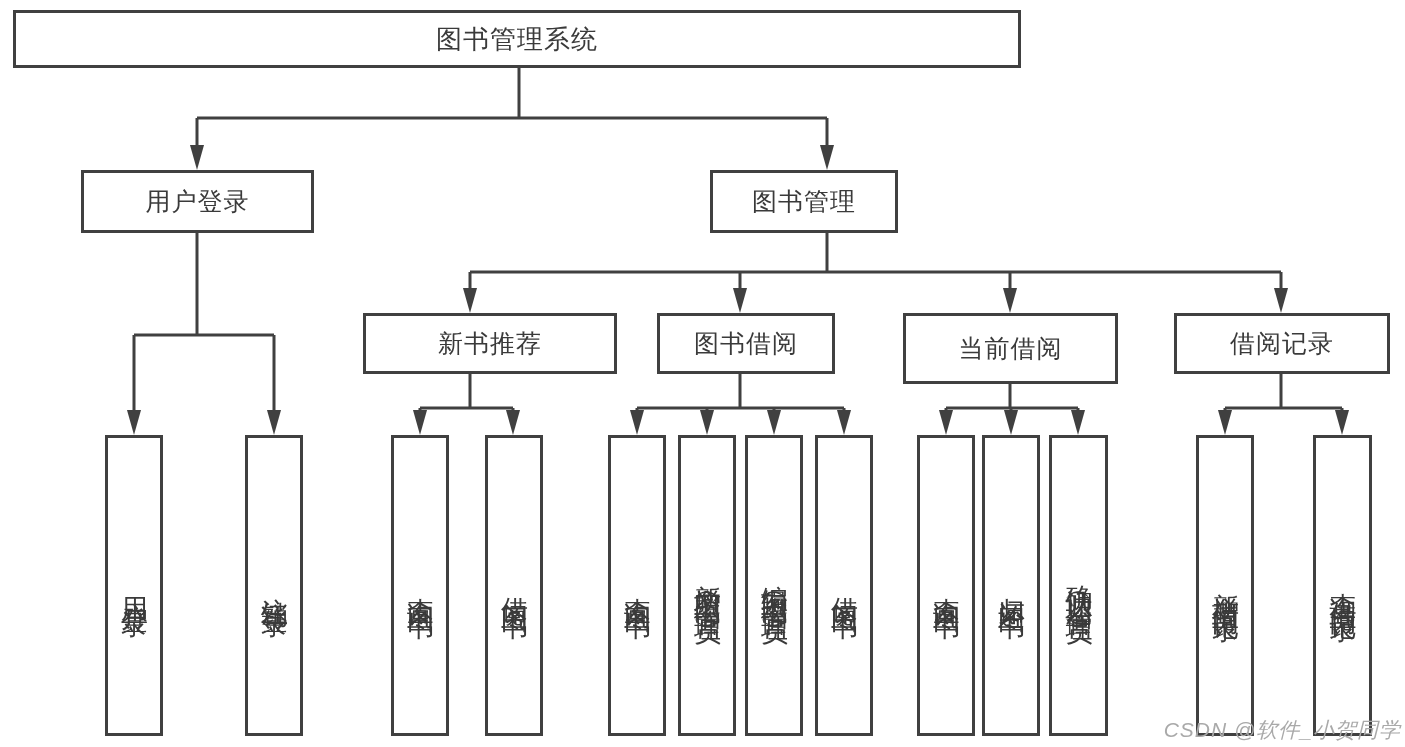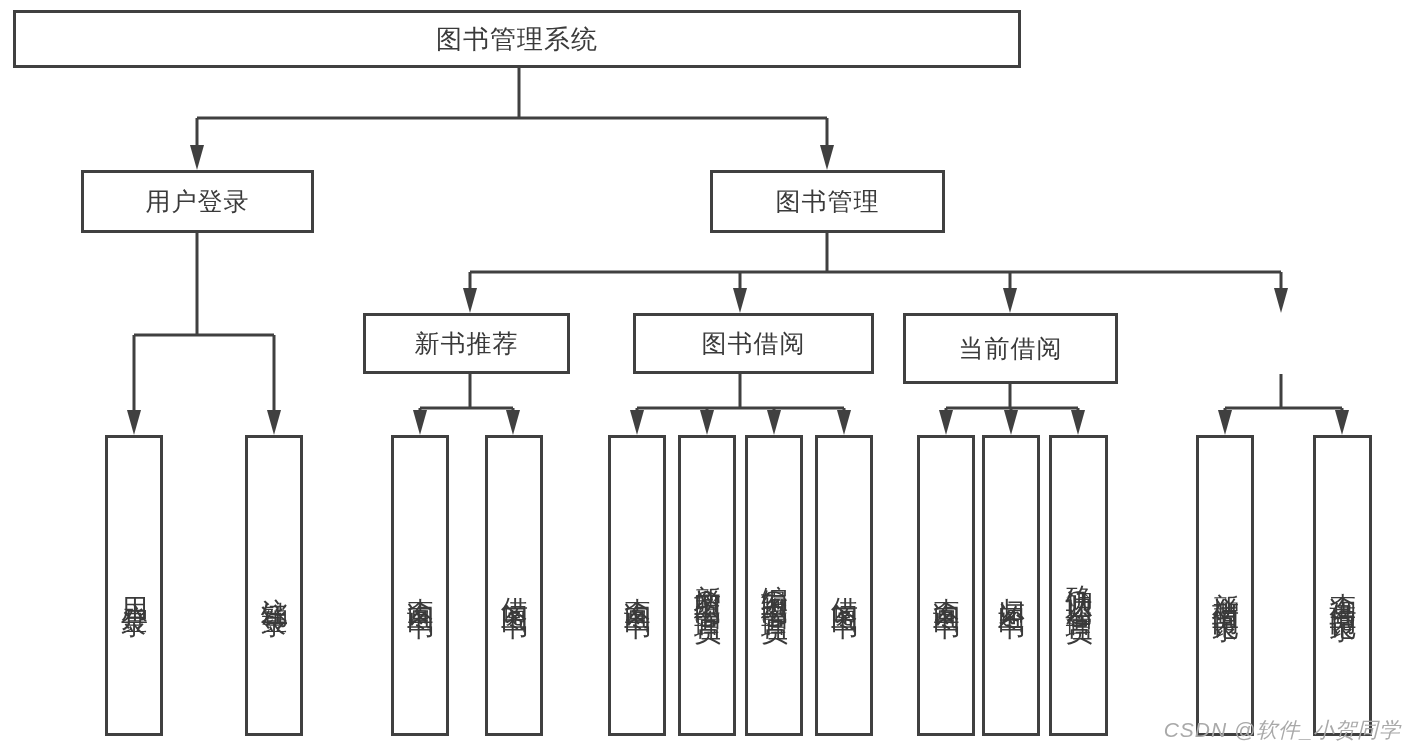--- a/index.html
+++ b/index.html
@@ -99,32 +99,35 @@
     <polygon points="1335,410 1349,410 1342,435"></polygon>
   </svg>
 
   <div class="node node-root" style="left:13px;top:10px;width:1008px;height:58px">
     <span class="h-label">图书管理系统</span>
   </div>
 
   <div class="node" style="left:81px;top:170px;width:233px;height:63px">
     <span class="h-label">用户登录</span>
   </div>
-  <div class="node" style="left:710px;top:170px;width:235px;height:63px">
+  <div class="node" style="left:710px;top:170px;width:188px;height:63px">
     <span class="h-label">图书管理</span>
   </div>
 
-  <div class="node" style="left:363px;top:313px;width:207px;height:61px">
+  <div class="node" style="left:363px;top:313px;width:254px;height:61px">
     <span class="h-label">新书推荐</span>
   </div>
-  <div class="node" style="left:633px;top:313px;width:241px;height:61px">
+  <div class="node" style="left:657px;top:313px;width:178px;height:61px">
     <span class="h-label">图书借阅</span>
   </div>
   <div class="node" style="left:903px;top:313px;width:215px;height:71px">
     <span class="h-label">当前借阅</span>
+  </div>
+  <div class="node" style="left:1174px;top:313px;width:216px;height:61px">
+    <span class="h-label">借阅记录</span>
   </div>
 
   <div class="node" style="left:105px;top:435px;width:58px;height:301px">
     <span class="v-label">用户登录</span>
   </div>
   <div class="node" style="left:245px;top:435px;width:58px;height:301px">
     <span class="v-label">注销登录</span>
   </div>
   <div class="node" style="left:391px;top:435px;width:58px;height:301px">
     <span class="v-label">查询图书</span>

